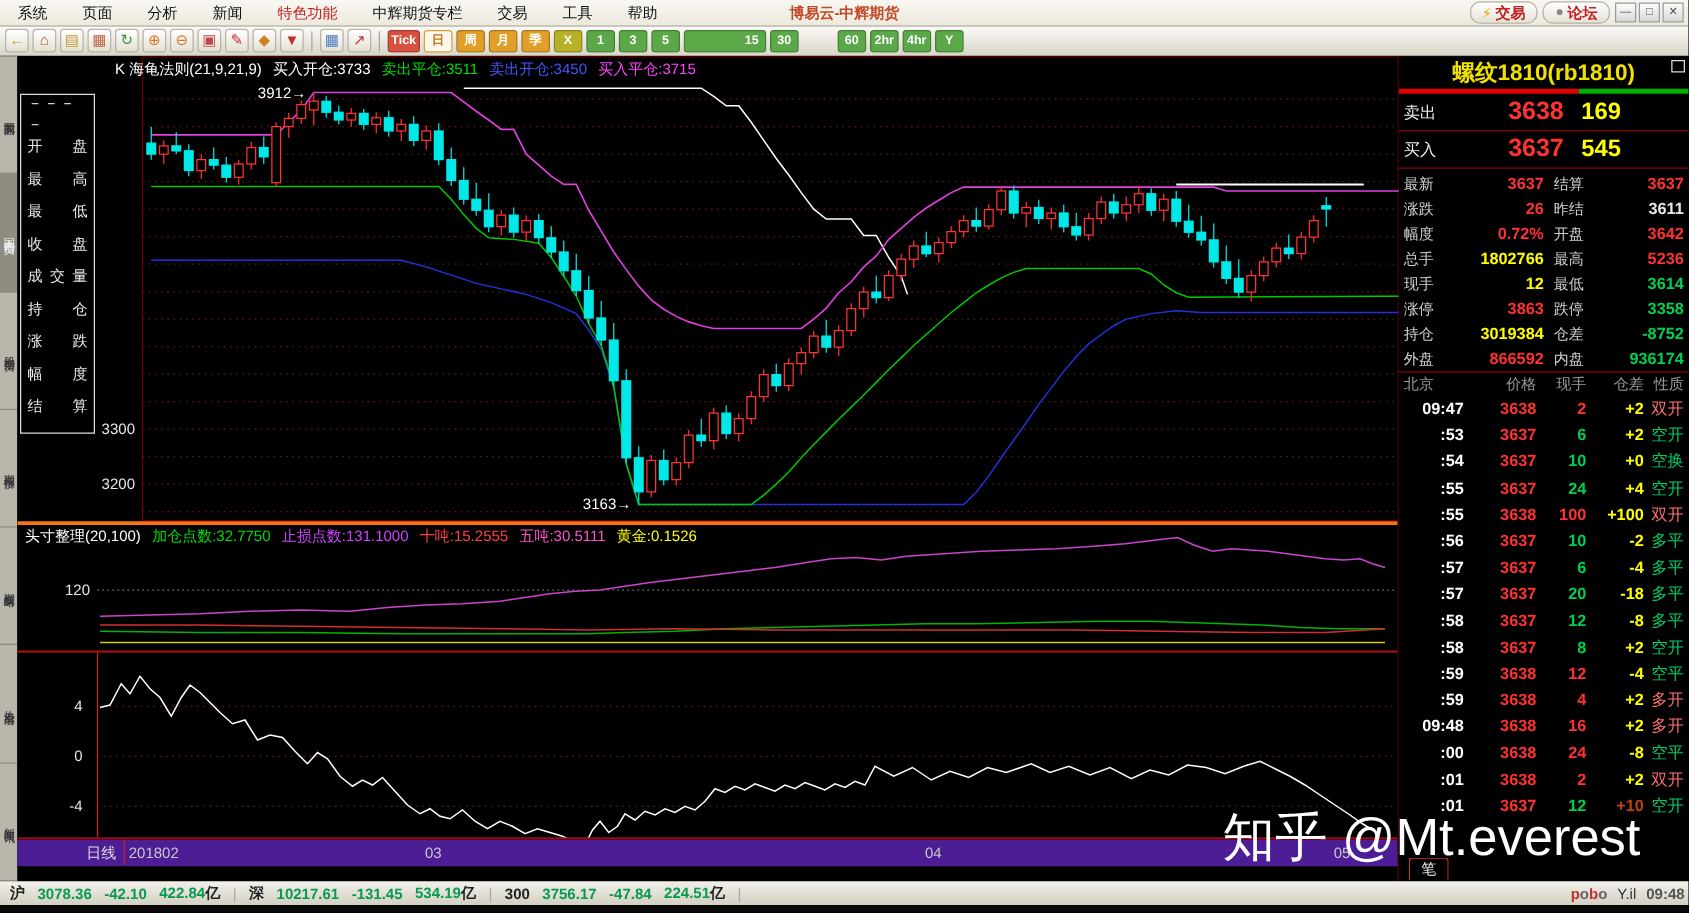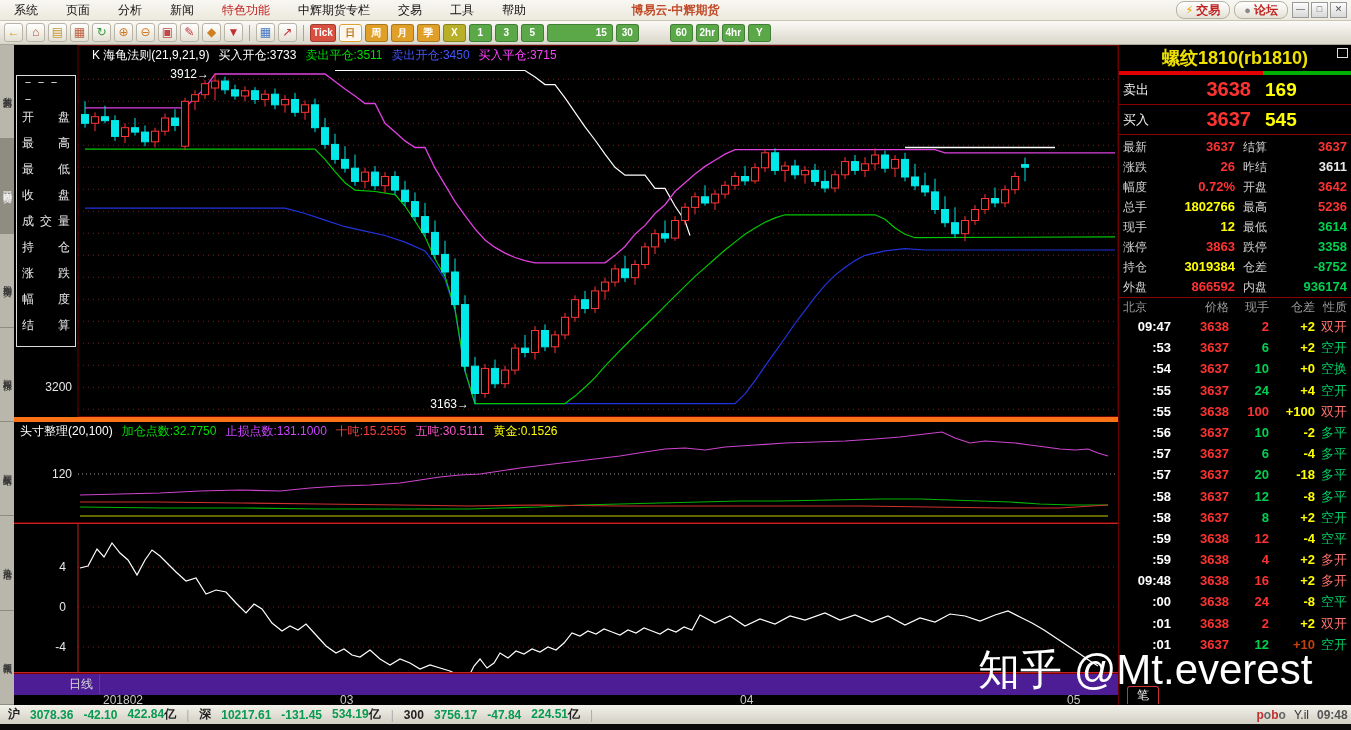--- a/index.html
+++ b/index.html
@@ -29,36 +29,36 @@
         display:flex;align-items:center;justify-content:center;border-bottom:1px solid #8f8c82;letter-spacing:1px;}
   .vtab.sel{background:#8f8c82;color:#f2f2f2;}
   
   .chartcol{position:absolute;left:14px;top:45px;width:1105px;height:660px;background:#000;border-right:1px solid #6b0000;box-sizing:border-box;}
   .ctitle{height:16px;background:#3a3a3a;color:#eee;display:flex;align-items:center;padding:0 4px;}
   .ctitle .links{margin-left:auto;display:flex;gap:16px;align-items:center;}
   .ctitle .lnk{color:#7b9bff;text-decoration:underline;}
   .ctitle .navic{display:inline-block;border:1px solid #9ab;color:#cfe0ff;font-size:9px;width:13px;height:11px;
                  line-height:11px;text-align:center;margin-left:2px;background:#223;}
   .pane{position:relative;background:#000;}
-  #pane1{height:372px;border-bottom:5px solid #f97316;}
+  #pane1{height:372px;border-bottom:3px solid #f97316;padding-left:36px;}
   #pane2{height:100px;border-bottom:1px solid #6b0000;}
   #pane3{height:150px;border:1px solid #c32222;border-left:none;border-right:none;box-sizing:border-box;}
   .khdr{position:absolute;left:78px;top:2px;white-space:nowrap;z-index:5;}
   .khdr span{margin-right:9px;}
   .p2hdr{position:absolute;left:6px;top:1px;white-space:nowrap;z-index:5;}
   .p2hdr span{margin-right:9px;}
   .infopanel{position:absolute;left:2px;top:30px;width:60px;height:272px;background:#000;
              border:1px solid #dcdcdc;z-index:6;color:#e8e8e8;font-size:12px;box-sizing:border-box;padding:2px 5px;}
   .inforow{height:26px;display:flex;justify-content:space-between;align-items:center;}
   .inforow.dash{justify-content:center;color:#fff;letter-spacing:1px;}
   svg{display:block;}
   .xaxis{position:relative;height:21px;background:#4c1d95;color:#c9c9c9;border-top:1px solid #7a0000;}
   .xmode{position:absolute;left:0;top:0;width:86px;height:20px;line-height:20px;text-align:right;padding-right:6px;
          box-sizing:border-box;border-right:1px solid #c32222;color:#ddd;}
-  .xtick{position:absolute;top:19px;}
+  .xtick{position:absolute;top:3px;}
   
   .quote{position:absolute;left:1119px;top:45px;width:232px;height:660px;background:#000;overflow:hidden;}
   .qtitle{height:26px;display:flex;align-items:center;justify-content:center;color:#f0e200;
           font-size:18px;font-weight:bold;position:relative;}
   .qmin{position:absolute;right:3px;top:3px;width:9px;height:8px;border:1px solid #ddd;}
   .ratio{height:4px;display:flex;}
   .bigrow{height:29px;display:flex;align-items:center;border-bottom:1px solid #8d0000;}
   .bigrow .lb{width:36px;color:#eee;font-size:13px;padding-left:4px;}
   .bigrow .pr{width:92px;text-align:right;color:#ff3232;font-size:20px;font-weight:bold;}
   .bigrow .qt{flex:1;text-align:left;padding-left:14px;color:#ffff00;font-size:19px;font-weight:bold;}

